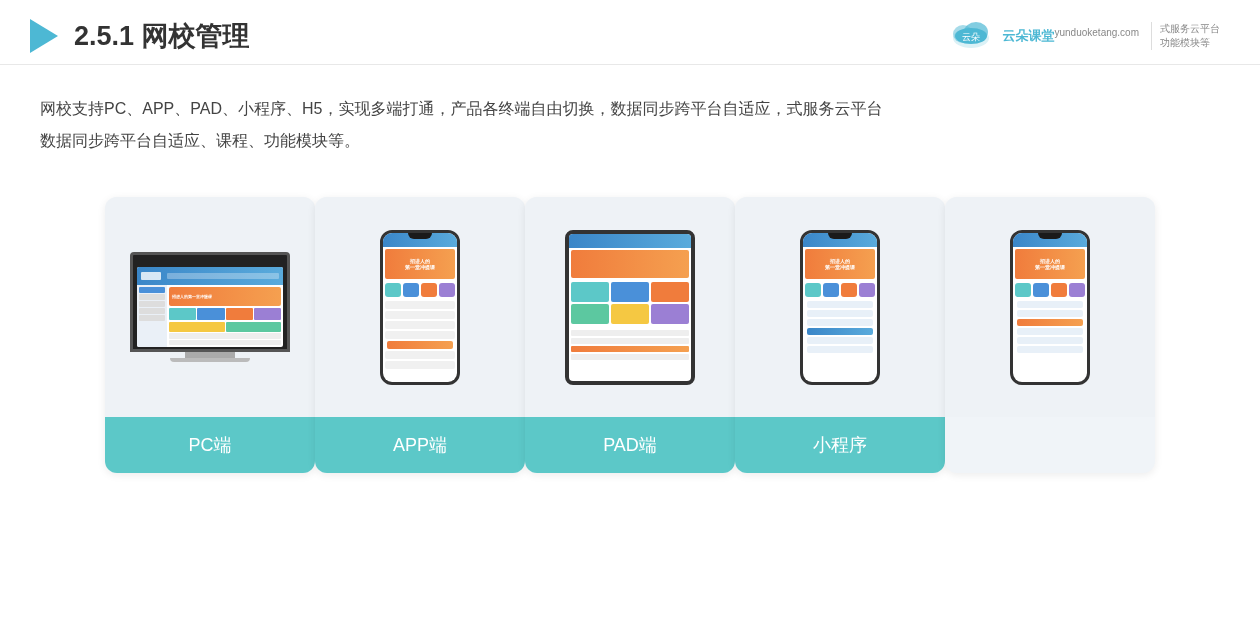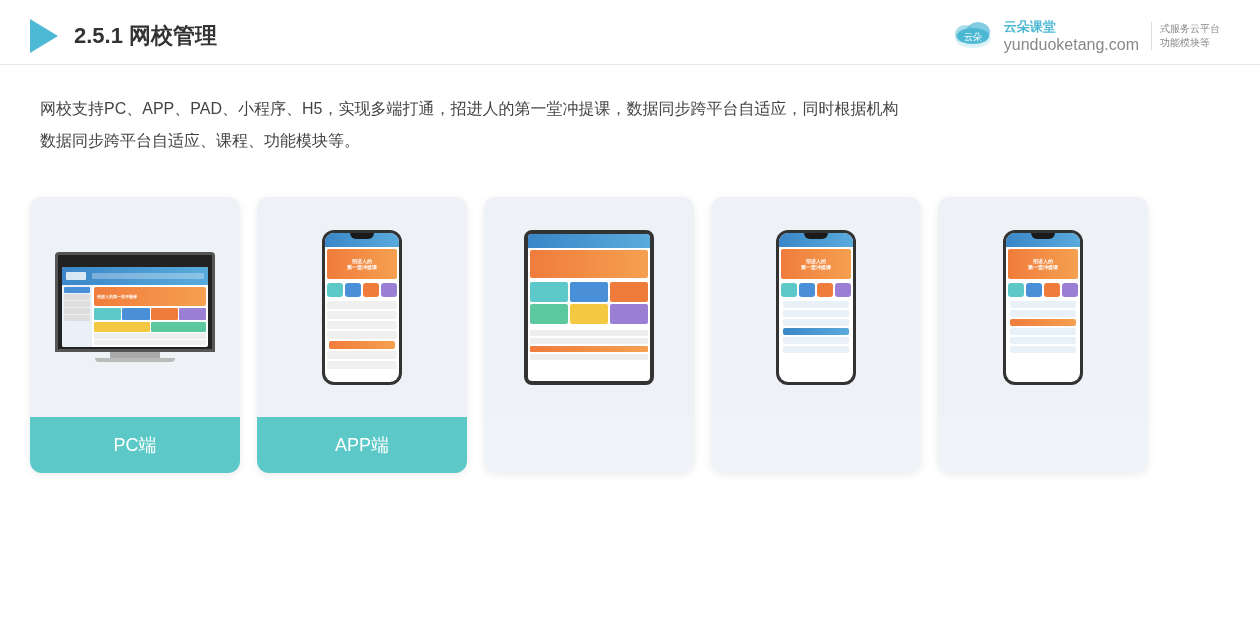--- a/index.html
+++ b/index.html
@@ -25,48 +25,48 @@
       gap: 16px;
     }
     .logo-triangle {
       width: 0;
       height: 0;
       border-left: 28px solid #4db8d4;
       border-top: 17px solid transparent;
       border-bottom: 17px solid transparent;
     }
     .header-title {
-      font-size: 22px;
+      font-size: 27px;
       color: #333;
     }
     .header-title span {
       font-weight: bold;
     }
     .brand-logo {
       display: flex;
       align-items: center;
       gap: 8px;
     }
     .brand-icon {
       display: flex;
       align-items: flex-end;
       gap: 4px;
     }
     .brand-text {
       display: flex;
-      flex-direction: column;
+      flex-direction: row;
       align-items: flex-start;
     }
     .brand-name {
       font-size: 13px;
       color: #4db8d4;
       font-weight: bold;
     }
     .brand-url {
-      font-size: 16px;
+      font-size: 10px;
       color: #888;
     }
     .brand-slogan {
       display: flex;
       flex-direction: column;
       font-size: 10px;
       color: #888;
       border-left: 1px solid #ddd;
       padding-left: 8px;
       margin-left: 4px;
@@ -77,21 +77,22 @@
       padding: 28px 40px 10px 40px;
       font-size: 16px;
       color: #444;
       line-height: 2;
     }
 
     
     .cards-section {
       padding: 20px 30px;
       display: flex;
-      gap: 17px;
+      gap: 0;
+      justify-content: center;
       margin-top: 10px;
     }
 
     .card {
       width: 210px;
       border-radius: 12px;
       overflow: hidden;
       background: #f0f4f8;
       display: flex;
       flex-direction: column;
@@ -333,21 +334,21 @@
       <span class="brand-url">yunduoketang.com</span>
     </div>
     <div class="brand-slogan">
       <span>式服务云平台</span>
       <span>功能模块等</span>
     </div>
   </div>
 </div>
 
 <div class="description">
-  <div>网校支持PC、APP、PAD、小程序、H5，实现多端打通，招进人的第一堂冲提课，数据同步跨平台自适应，同时根据机构</div>
+  <div>网校支持PC、APP、PAD、小程序、H5，实现多端打通，产品各终端自由切换，数据同步跨平台自适应，式服务云平台</div>
   <div>数据同步跨平台自适应、课程、功能模块等。</div>
 </div>
 
 <div class="cards-section">
 
   <div class="card">
     <div class="card-image-area">
       <div class="pc-mockup">
         <div class="pc-screen">
           <div class="pc-screen-content">
@@ -440,20 +441,21 @@
             <div class="pad-list">
               <div class="pad-list-item"></div>
               <div class="pad-list-item"></div>
               <div style="height:6px;background:linear-gradient(90deg,#f07c3c,#f5a050);border-radius:1px;"></div>
               <div class="pad-list-item"></div>
             </div>
           </div>
         </div>
       </div>
     </div>
+    <div class="card-label">PAD端</div>
   </div>
 
   <div class="card">
     <div class="card-image-area">
       <div class="phone-mockup">
         <div class="phone-body">
           <div class="phone-notch"></div>
           <div class="phone-screen">
             <div class="phone-screen-top"></div>
             <div class="phone-screen-banner">
@@ -470,20 +472,21 @@
               <div style="height:7px;background:#e8f0f8;border-radius:2px;margin:0 2px;"></div>
               <div style="height:7px;background:#e8f0f8;border-radius:2px;margin:0 2px;"></div>
               <div style="height:7px;background:linear-gradient(90deg,#3a86c8,#5aabdc);border-radius:2px;margin:0 2px;"></div>
               <div style="height:7px;background:#e8f0f8;border-radius:2px;margin:0 2px;"></div>
               <div style="height:7px;background:#e8f0f8;border-radius:2px;margin:0 2px;"></div>
             </div>
           </div>
         </div>
       </div>
     </div>
+    <div class="card-label">小程序</div>
   </div>
 
   <div class="card">
     <div class="card-image-area">
       <div class="phone-mockup">
         <div class="phone-body">
           <div class="phone-notch"></div>
           <div class="phone-screen">
             <div class="phone-screen-top"></div>
             <div class="phone-screen-banner">

